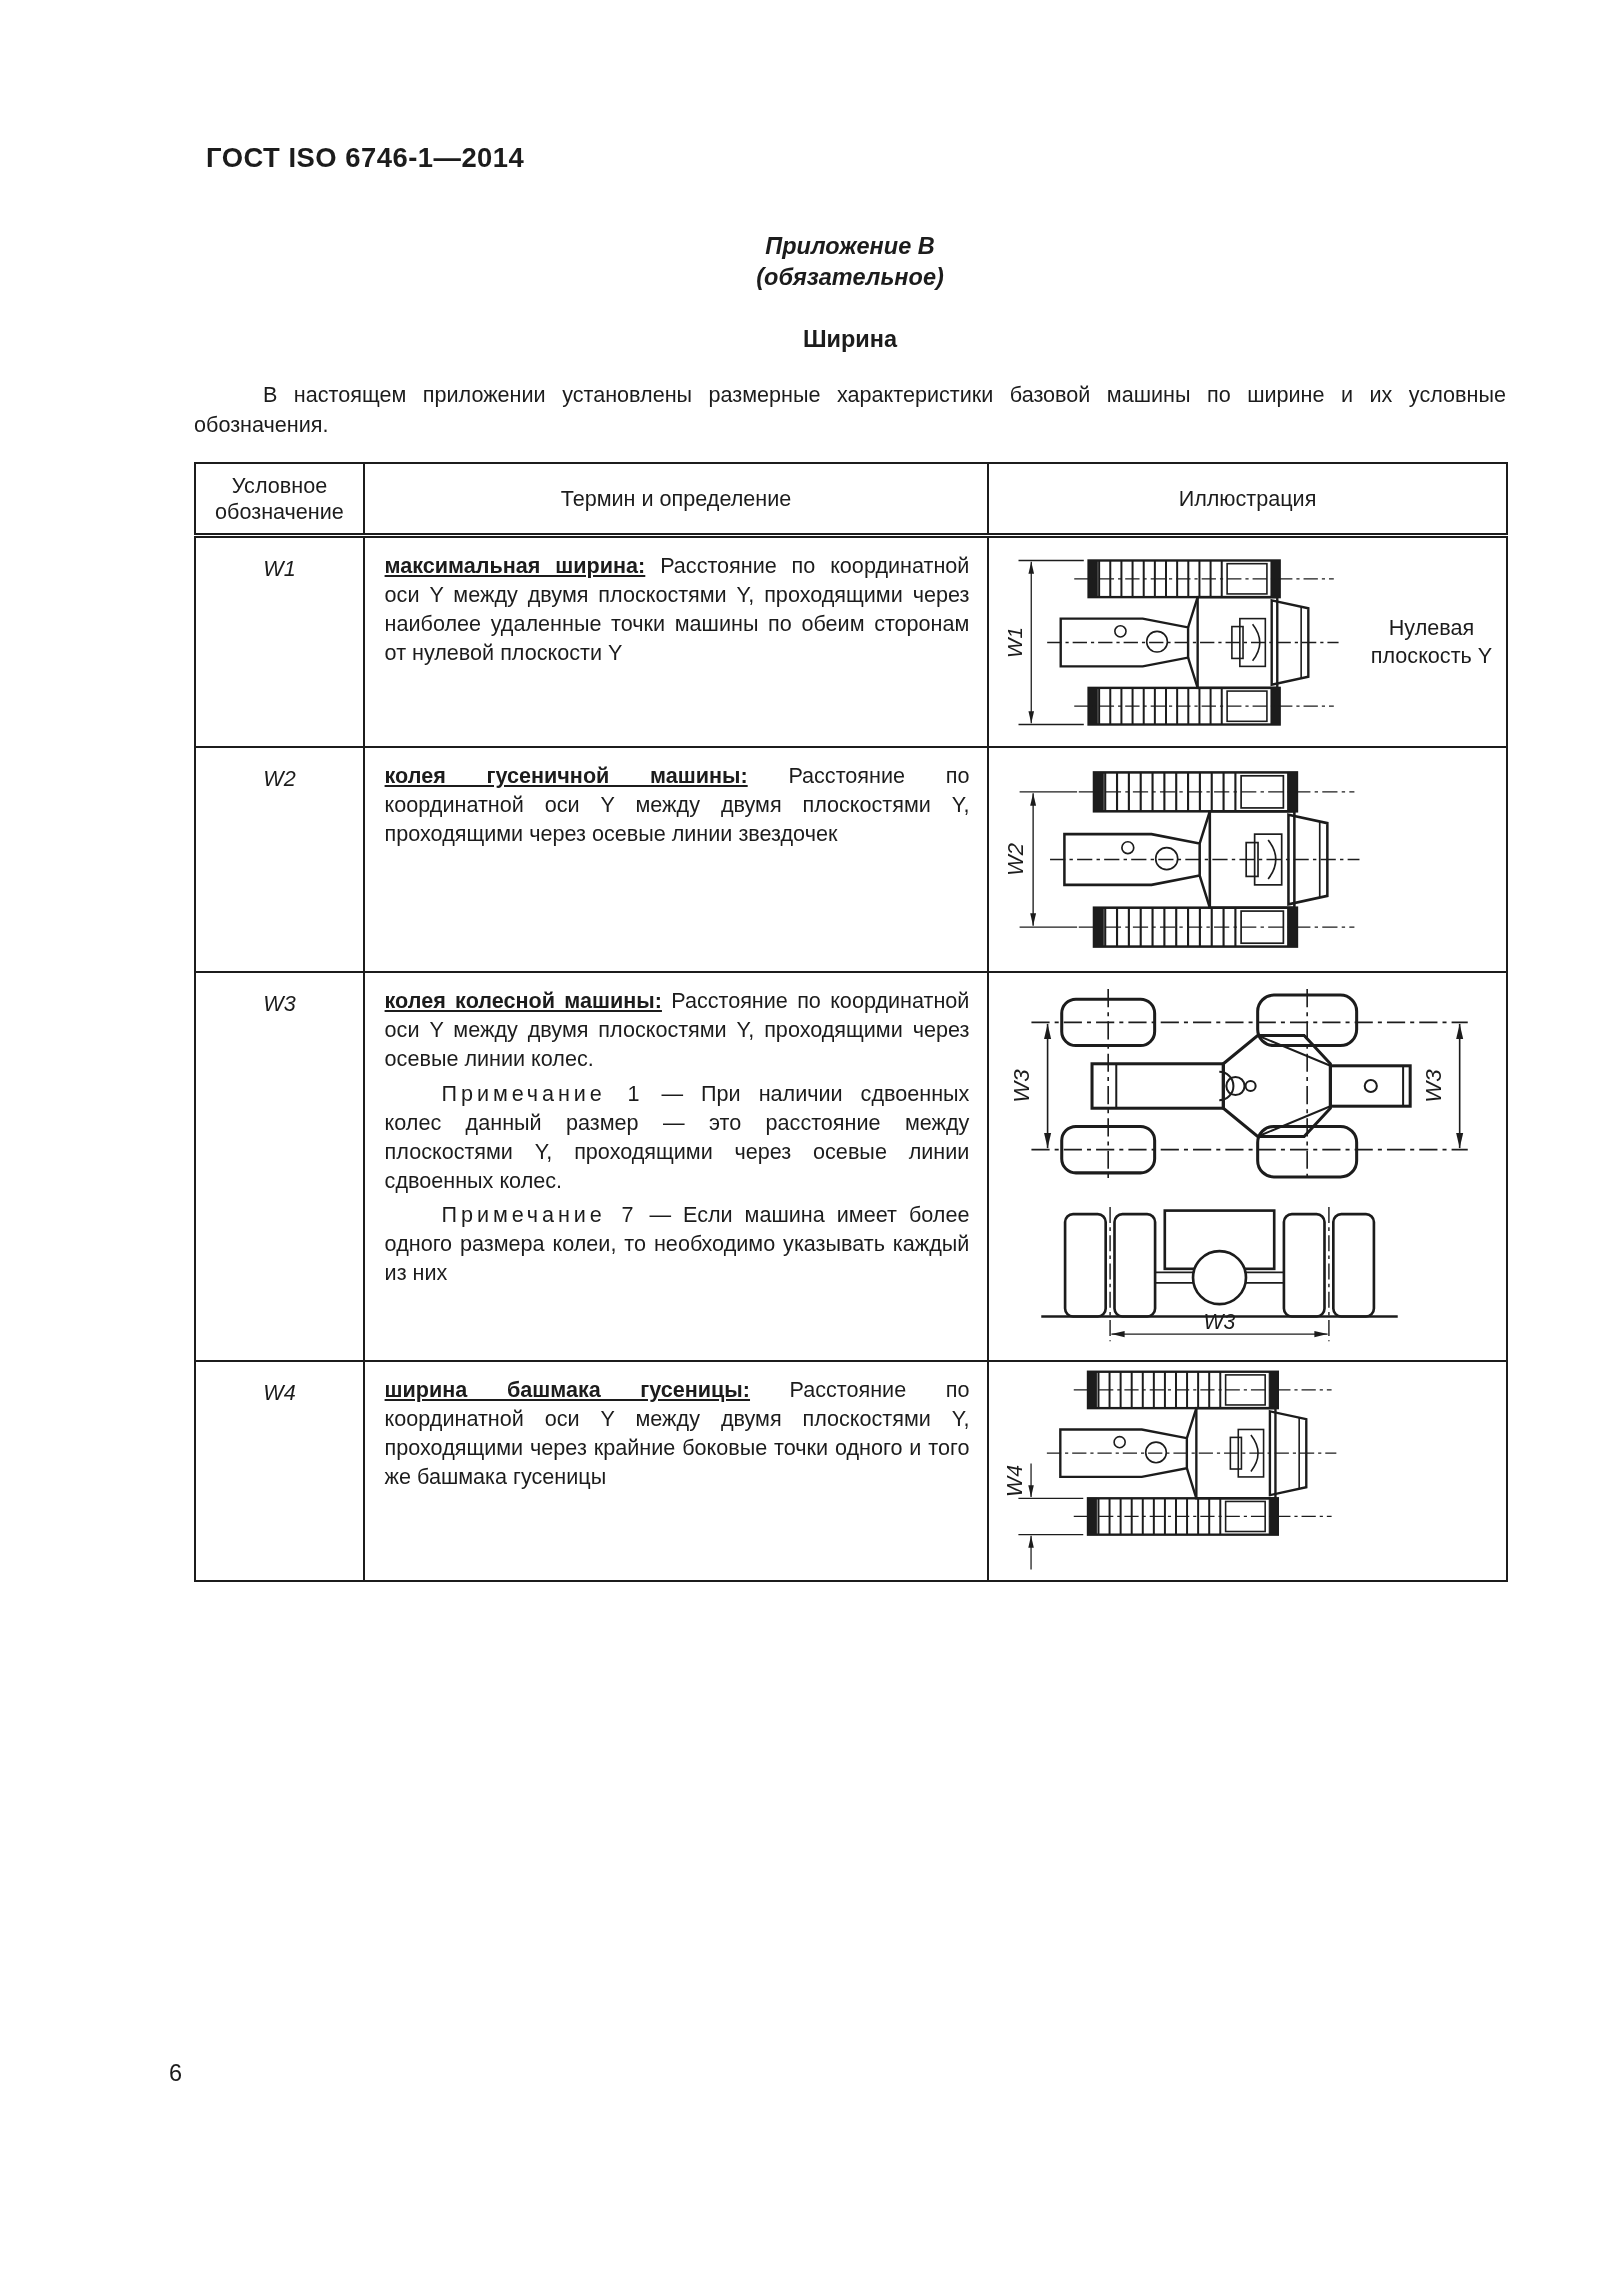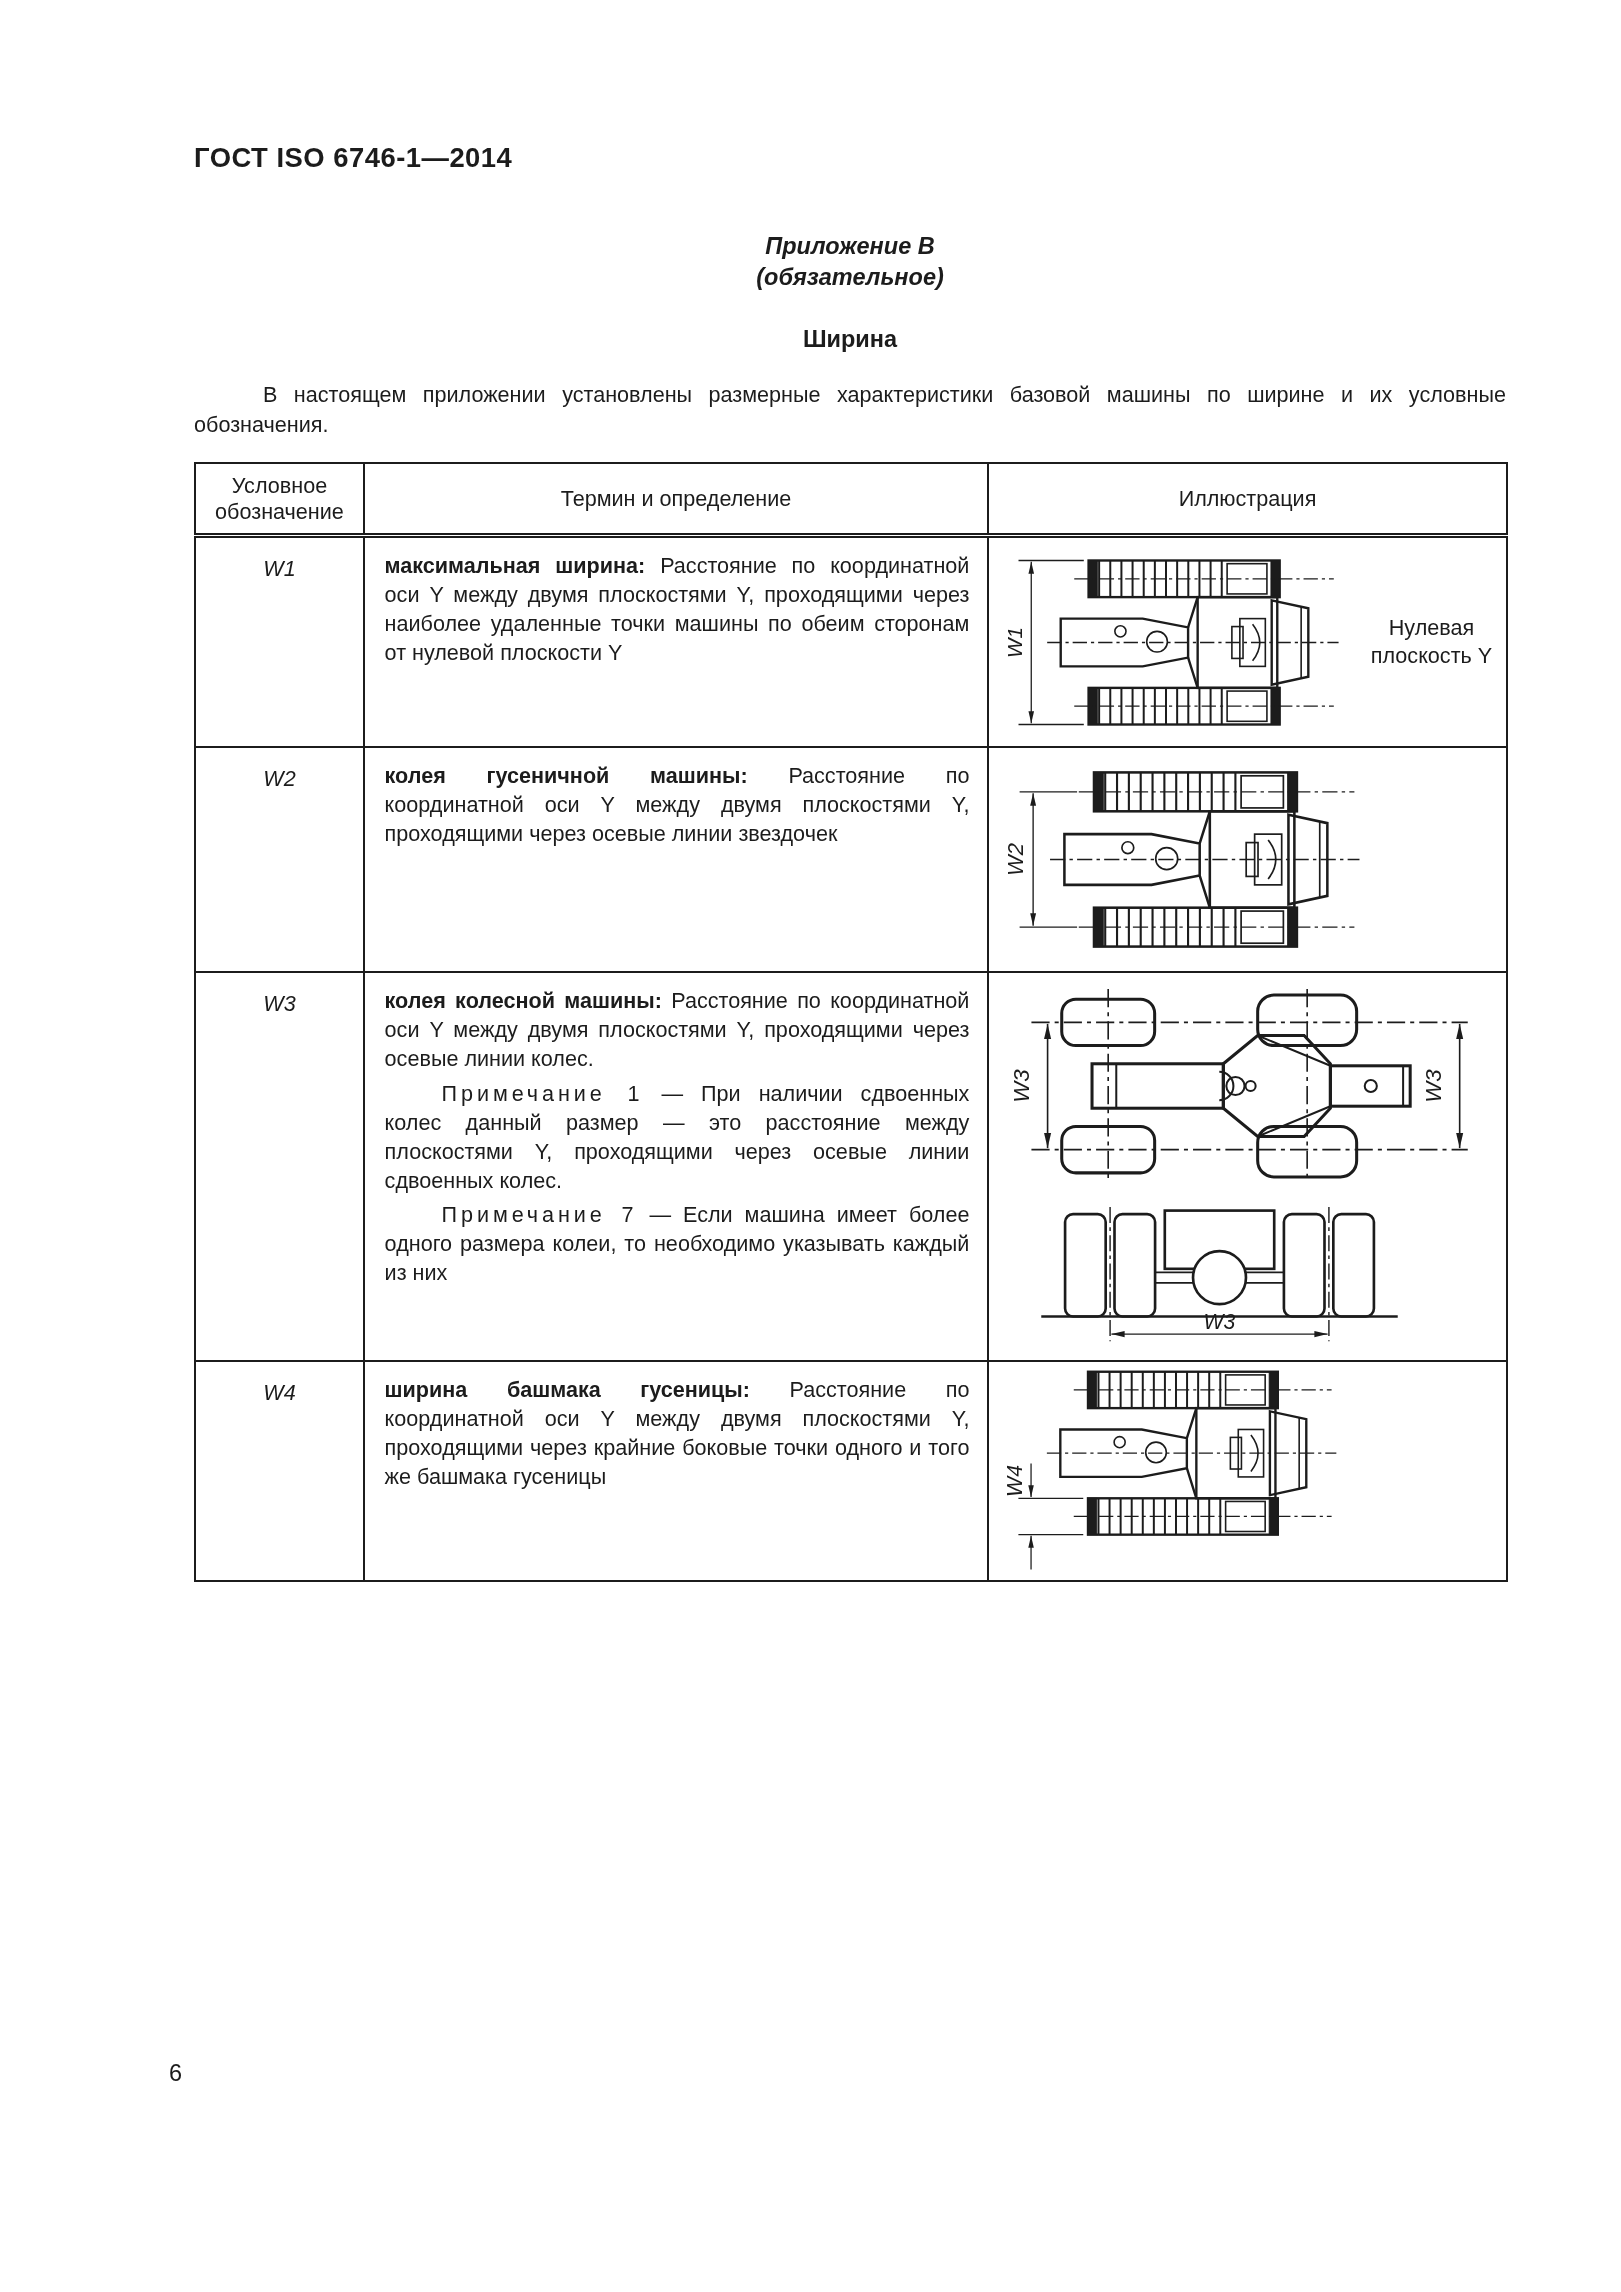--- a/index.html
+++ b/index.html
@@ -8,21 +8,21 @@
     width:1621px;height:2293px;
     background:#ffffff;
     box-sizing:border-box;
     padding:0 115px 0 194px;
     font-family:"Liberation Sans","DejaVu Sans",sans-serif;
     color:#1c1c1c;
     overflow:hidden;
   }
   .doc-title{
     padding-top:142px;
-    font-size:27.4px;font-weight:bold;letter-spacing:0.5px;
+    font-size:27.4px;font-weight:bold;letter-spacing:0.5px;margin-left:12px;
   }
   .appendix{margin-top:57px;text-align:center;font-size:23.5px;font-weight:bold;line-height:31px;font-style:italic;}
   .section-title{margin-top:33px;text-align:center;font-size:23.5px;font-weight:bold;}
   .intro{
     margin:27.4px 0 0 0;
     font-size:21.6px;line-height:30px;
     text-align:justify;text-indent:69px;
   }
   table.dim-table{
     margin-top:21.6px;
@@ -46,21 +46,21 @@
     font-size:21.6px;font-style:italic;
     padding-top:17.6px;
   }
   td.term{
     vertical-align:top;
     font-size:21.6px;line-height:29px;
     padding:12.7px 17.6px 9.8px 19.6px;
     text-align:justify;
   }
   td.term p{margin:0;}
-  td.term b{font-weight:bold;}
+  td.term b{font-weight:bold;text-decoration:underline;}
   p.note{margin-top:5.9px !important;text-indent:57px;}
   .note-label{letter-spacing:3.9px;white-space:nowrap;}
   td.illu{vertical-align:middle;padding:0;}
   .illu-flex{display:flex;align-items:center;}
   .illu-col{display:flex;flex-direction:column;align-items:flex-start;padding:11.8px 0 9.8px 0;}
   .callout{
     width:149px;margin-left:5.9px;
     font-size:21.6px;line-height:28px;text-align:center;
     flex:0 0 auto;
   }

